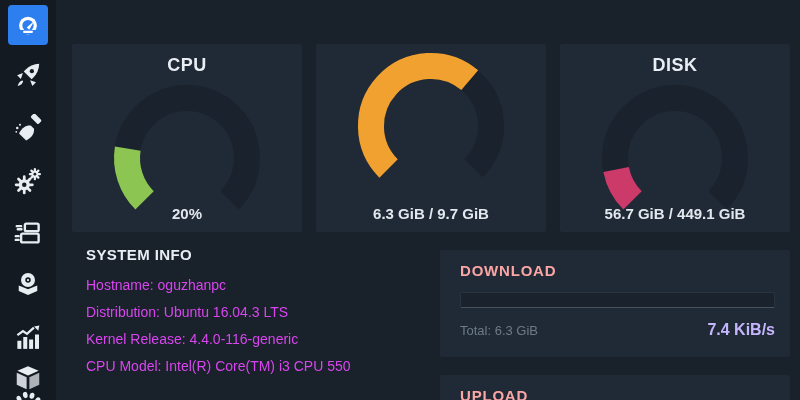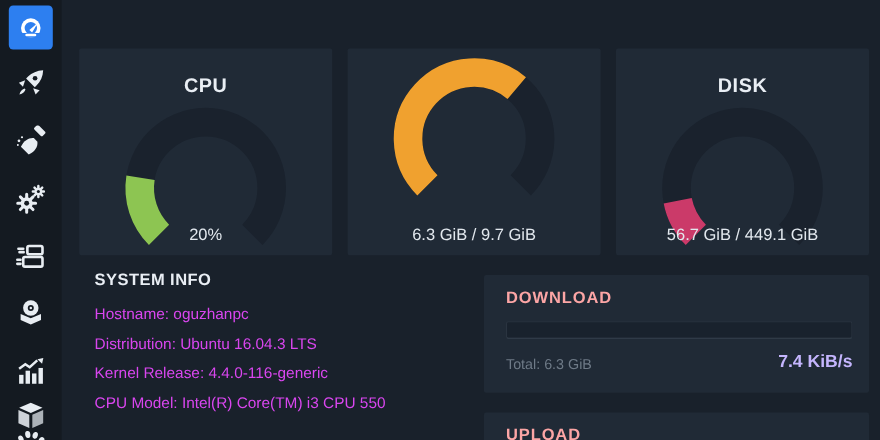--- a/index.html
+++ b/index.html
@@ -13,25 +13,25 @@
   .sidebar-item{position:absolute;left:0;width:56px;display:flex;justify-content:center;align-items:center;cursor:pointer;}
   .sidebar-item svg{width:30px;height:30px;display:block;}
   .sidebar-item.active{left:8px;width:40px;height:40px;border-radius:4px;}
   .sidebar-item.active svg{width:26px;height:26px;}
   
   .header{position:absolute;left:56px;right:0;top:0;height:30px;
     border-bottom:1px solid #5d6a77;display:flex;align-items:center;justify-content:center;}
   .header-title{color:#c9d3dd;font-size:13px;letter-spacing:.3px;}
   
   .card{position:absolute;top:44px;width:230px;height:188px;background:#202a36;border-radius:2px;}
-  .card-title{margin-top:24px;text-align:center;color:#e9eef4;font-size:18px;font-weight:700;letter-spacing:.5px;}
+  .card-title{margin-top:11px;text-align:center;color:#e9eef4;font-size:18px;font-weight:700;letter-spacing:.5px;}
   .gauge{display:block;margin:2px auto 0;width:180px;height:145px;}
   .gauge .track{fill:none;stroke:#1a222d;stroke-width:26;}
   .gauge .value{fill:none;stroke-width:26;}
-  .gauge-label{position:absolute;left:0;right:0;bottom:10px;text-align:center;color:#e2e8ee;font-size:15px;}
+  .gauge-label{position:absolute;left:0;right:0;bottom:10px;text-align:center;color:#e2e8ee;font-size:15px;font-weight:bold;}
   
   .sysinfo{position:absolute;left:86px;top:246px;width:350px;}
   .sysinfo-title{color:#e9eef4;font-size:15px;font-weight:700;letter-spacing:.4px;margin-bottom:9px;}
   .sysinfo-lines div{color:#d946ef;font-size:14px;line-height:27px;white-space:nowrap;}
   
   .net-panel{position:absolute;left:440px;width:350px;background:#202a36;border-radius:2px;box-sizing:border-box;padding:12px 15px 0 20px;}
   .net-panel.download{top:250px;height:107px;}
   .net-panel.upload{top:375px;height:60px;}
   .net-title{color:#fca5a5;font-size:15px;font-weight:700;letter-spacing:.8px;}
   .progress{margin-top:13px;height:14px;background:#19222d;border:1px solid #2a3440;border-bottom-color:#46525f;border-radius:2px;overflow:hidden;}

